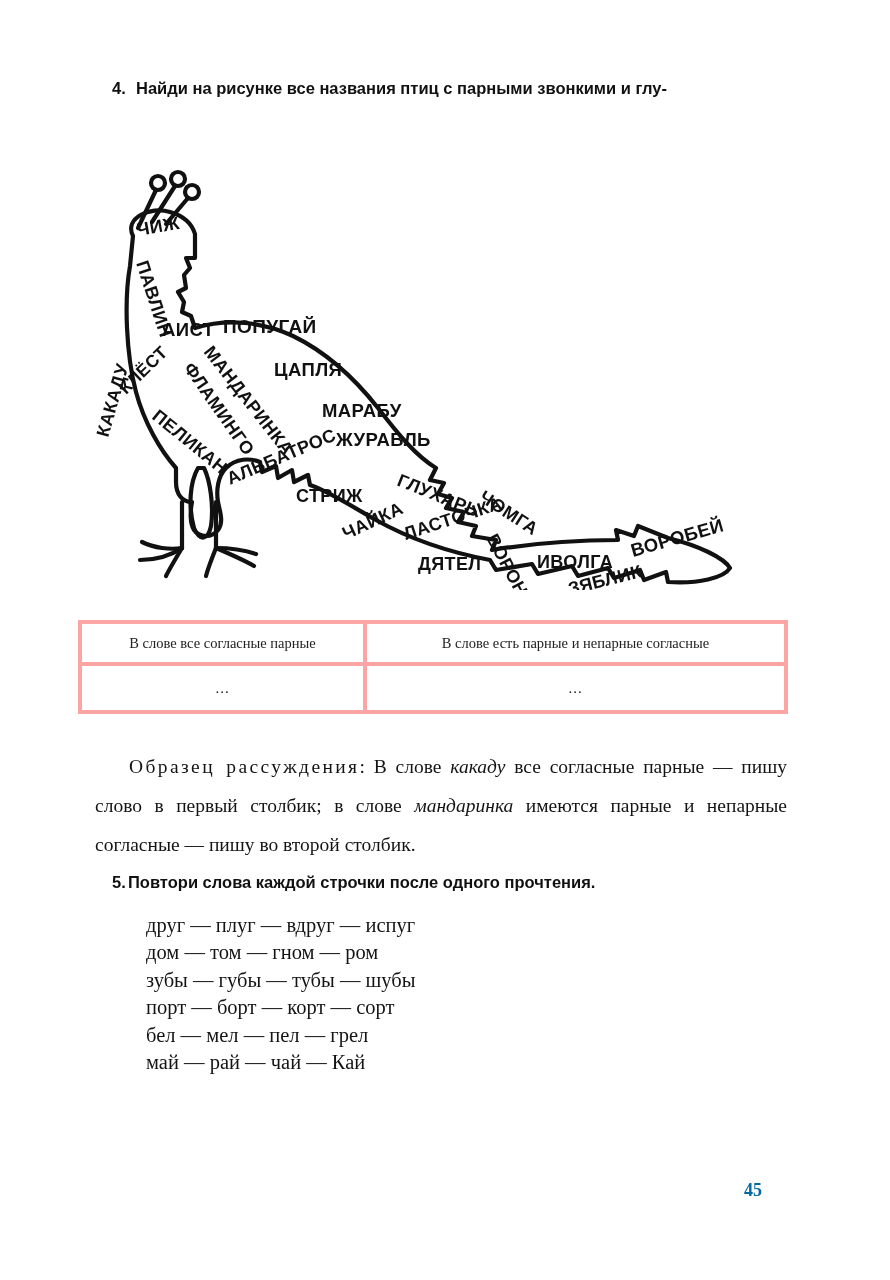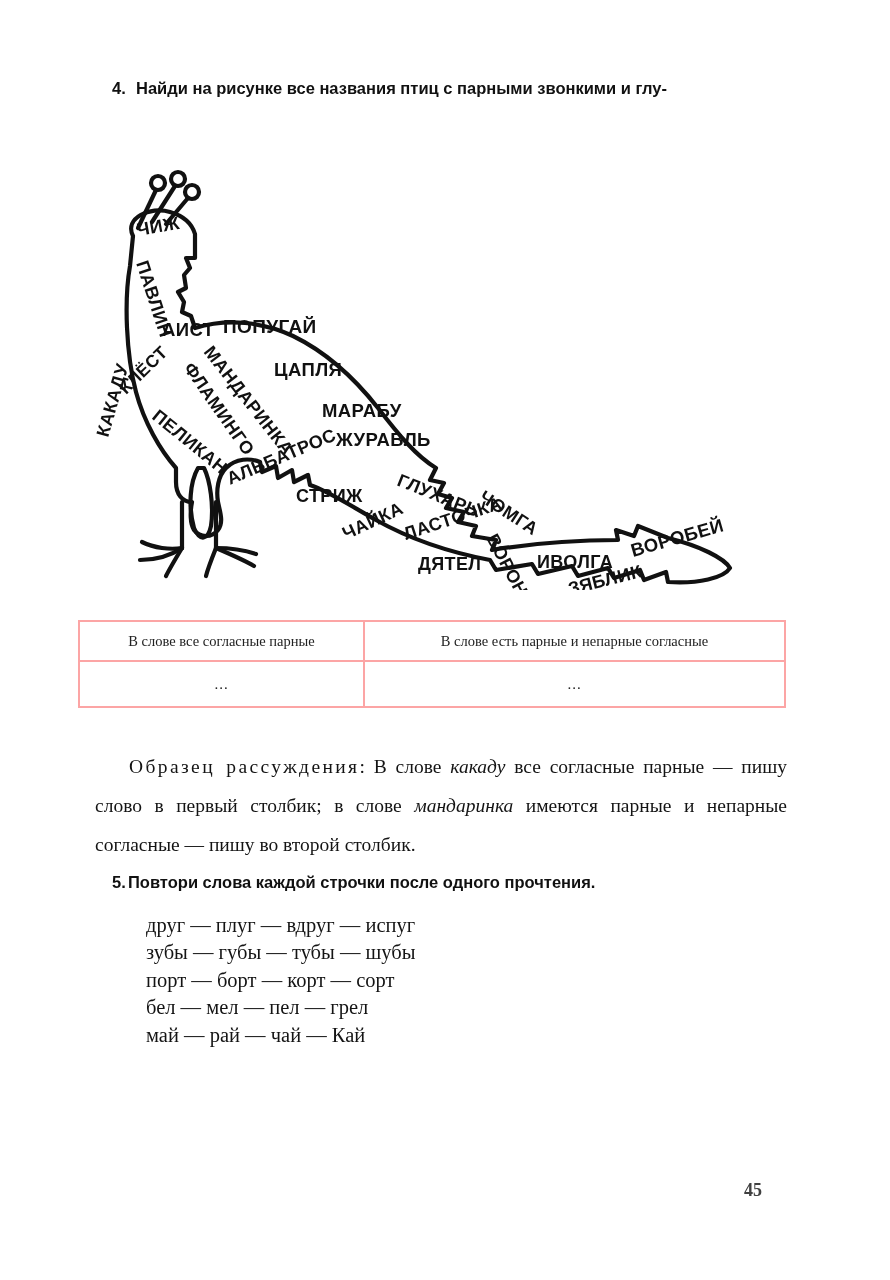--- a/index.html
+++ b/index.html
@@ -83,21 +83,21 @@
   
   #answer-table {
     position: absolute;
     left: 78px;
     top: 620px;
     width: 706px;
     border-collapse: collapse;
     table-layout: fixed;
   }
   #answer-table td {
-    border: 2px solid #fca5a5;
+    border: 4px solid #fca5a5;
     text-align: center;
     vertical-align: middle;
     font-family: "Liberation Serif", "DejaVu Serif", serif;
     font-size: 14.5px;
     color: #222222;
   }
   #answer-table tr.head-row td { height: 36px; }
   #answer-table tr.body-row td { height: 42px; font-size: 15px; letter-spacing: 1px; }
   #answer-table col.c1 { width: 285px; }
   #answer-table col.c2 { width: 421px; }
@@ -136,21 +136,21 @@
   }
 
   
   #page-number {
     position: absolute;
     left: 744px;
     top: 1180px;
     font-family: "Liberation Serif", "DejaVu Serif", serif;
     font-weight: bold;
     font-size: 18px;
-    color: #404040;
+    color: #0369a1;
   }
 </style>
 </head>
 <body>
 
 <div id="page">
 
   <div class="ex-head" id="ex4-head">
     <span class="num">4.</span>
     <span class="txt">
@@ -297,20 +297,21 @@
     <span class="spaced">Образец рассуждения</span><span>: В слове </span><i>какаду</i><span> все согласные парные — пишу слово в первый столбик; в слове </span><i>мандаринка</i><span> имеются парные и непарные согласные — пишу во второй столбик.</span>
   </p>
 
   <div class="ex-head" id="ex5-head">
     <span class="num">5.</span>
     <span class="txt">Повтори слова каждой строчки после одного прочтения.</span>
   </div>
 
   <div id="word-lines">
       <div class="word-line">друг — плуг — вдруг — испуг</div>
+      <div class="word-line">дом — том — гном — ром</div>
       <div class="word-line">зубы — губы — тубы — шубы</div>
       <div class="word-line">порт — борт — корт — сорт</div>
       <div class="word-line">бел — мел — пел — грел</div>
       <div class="word-line">май — рай — чай — Кай</div>
     </div>
 
   <div id="page-number">45</div>
 
 </div>
 

